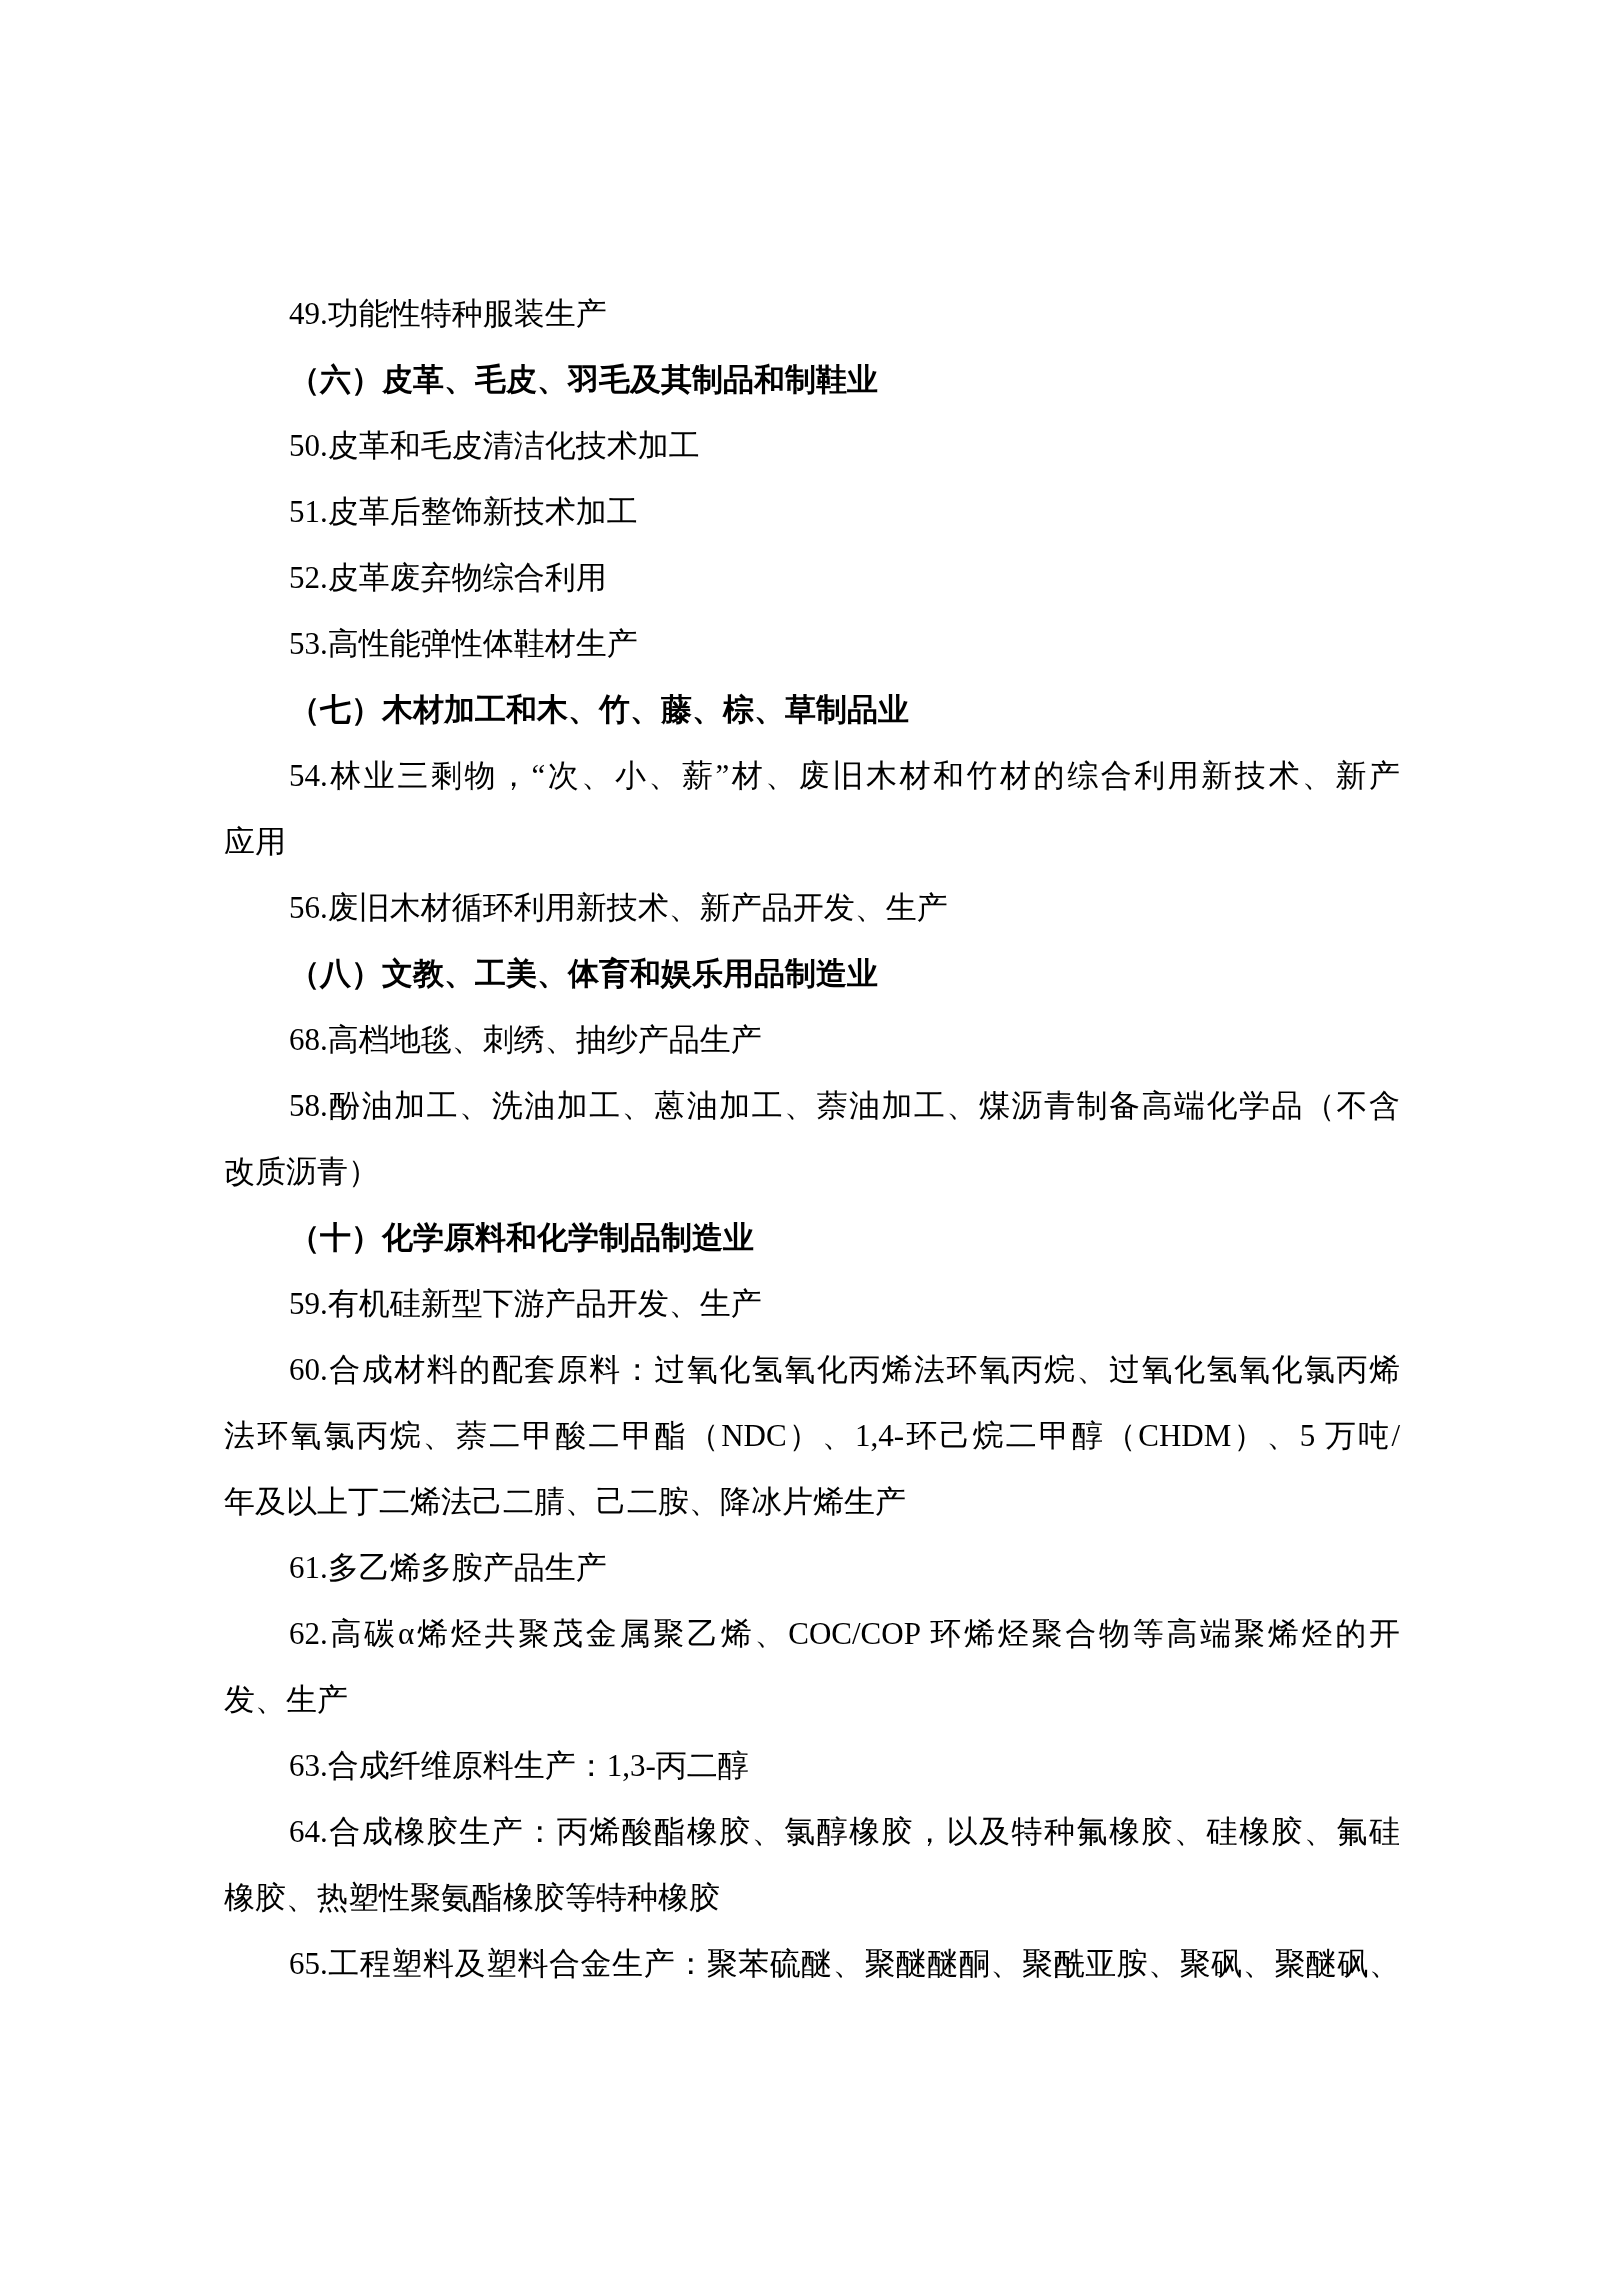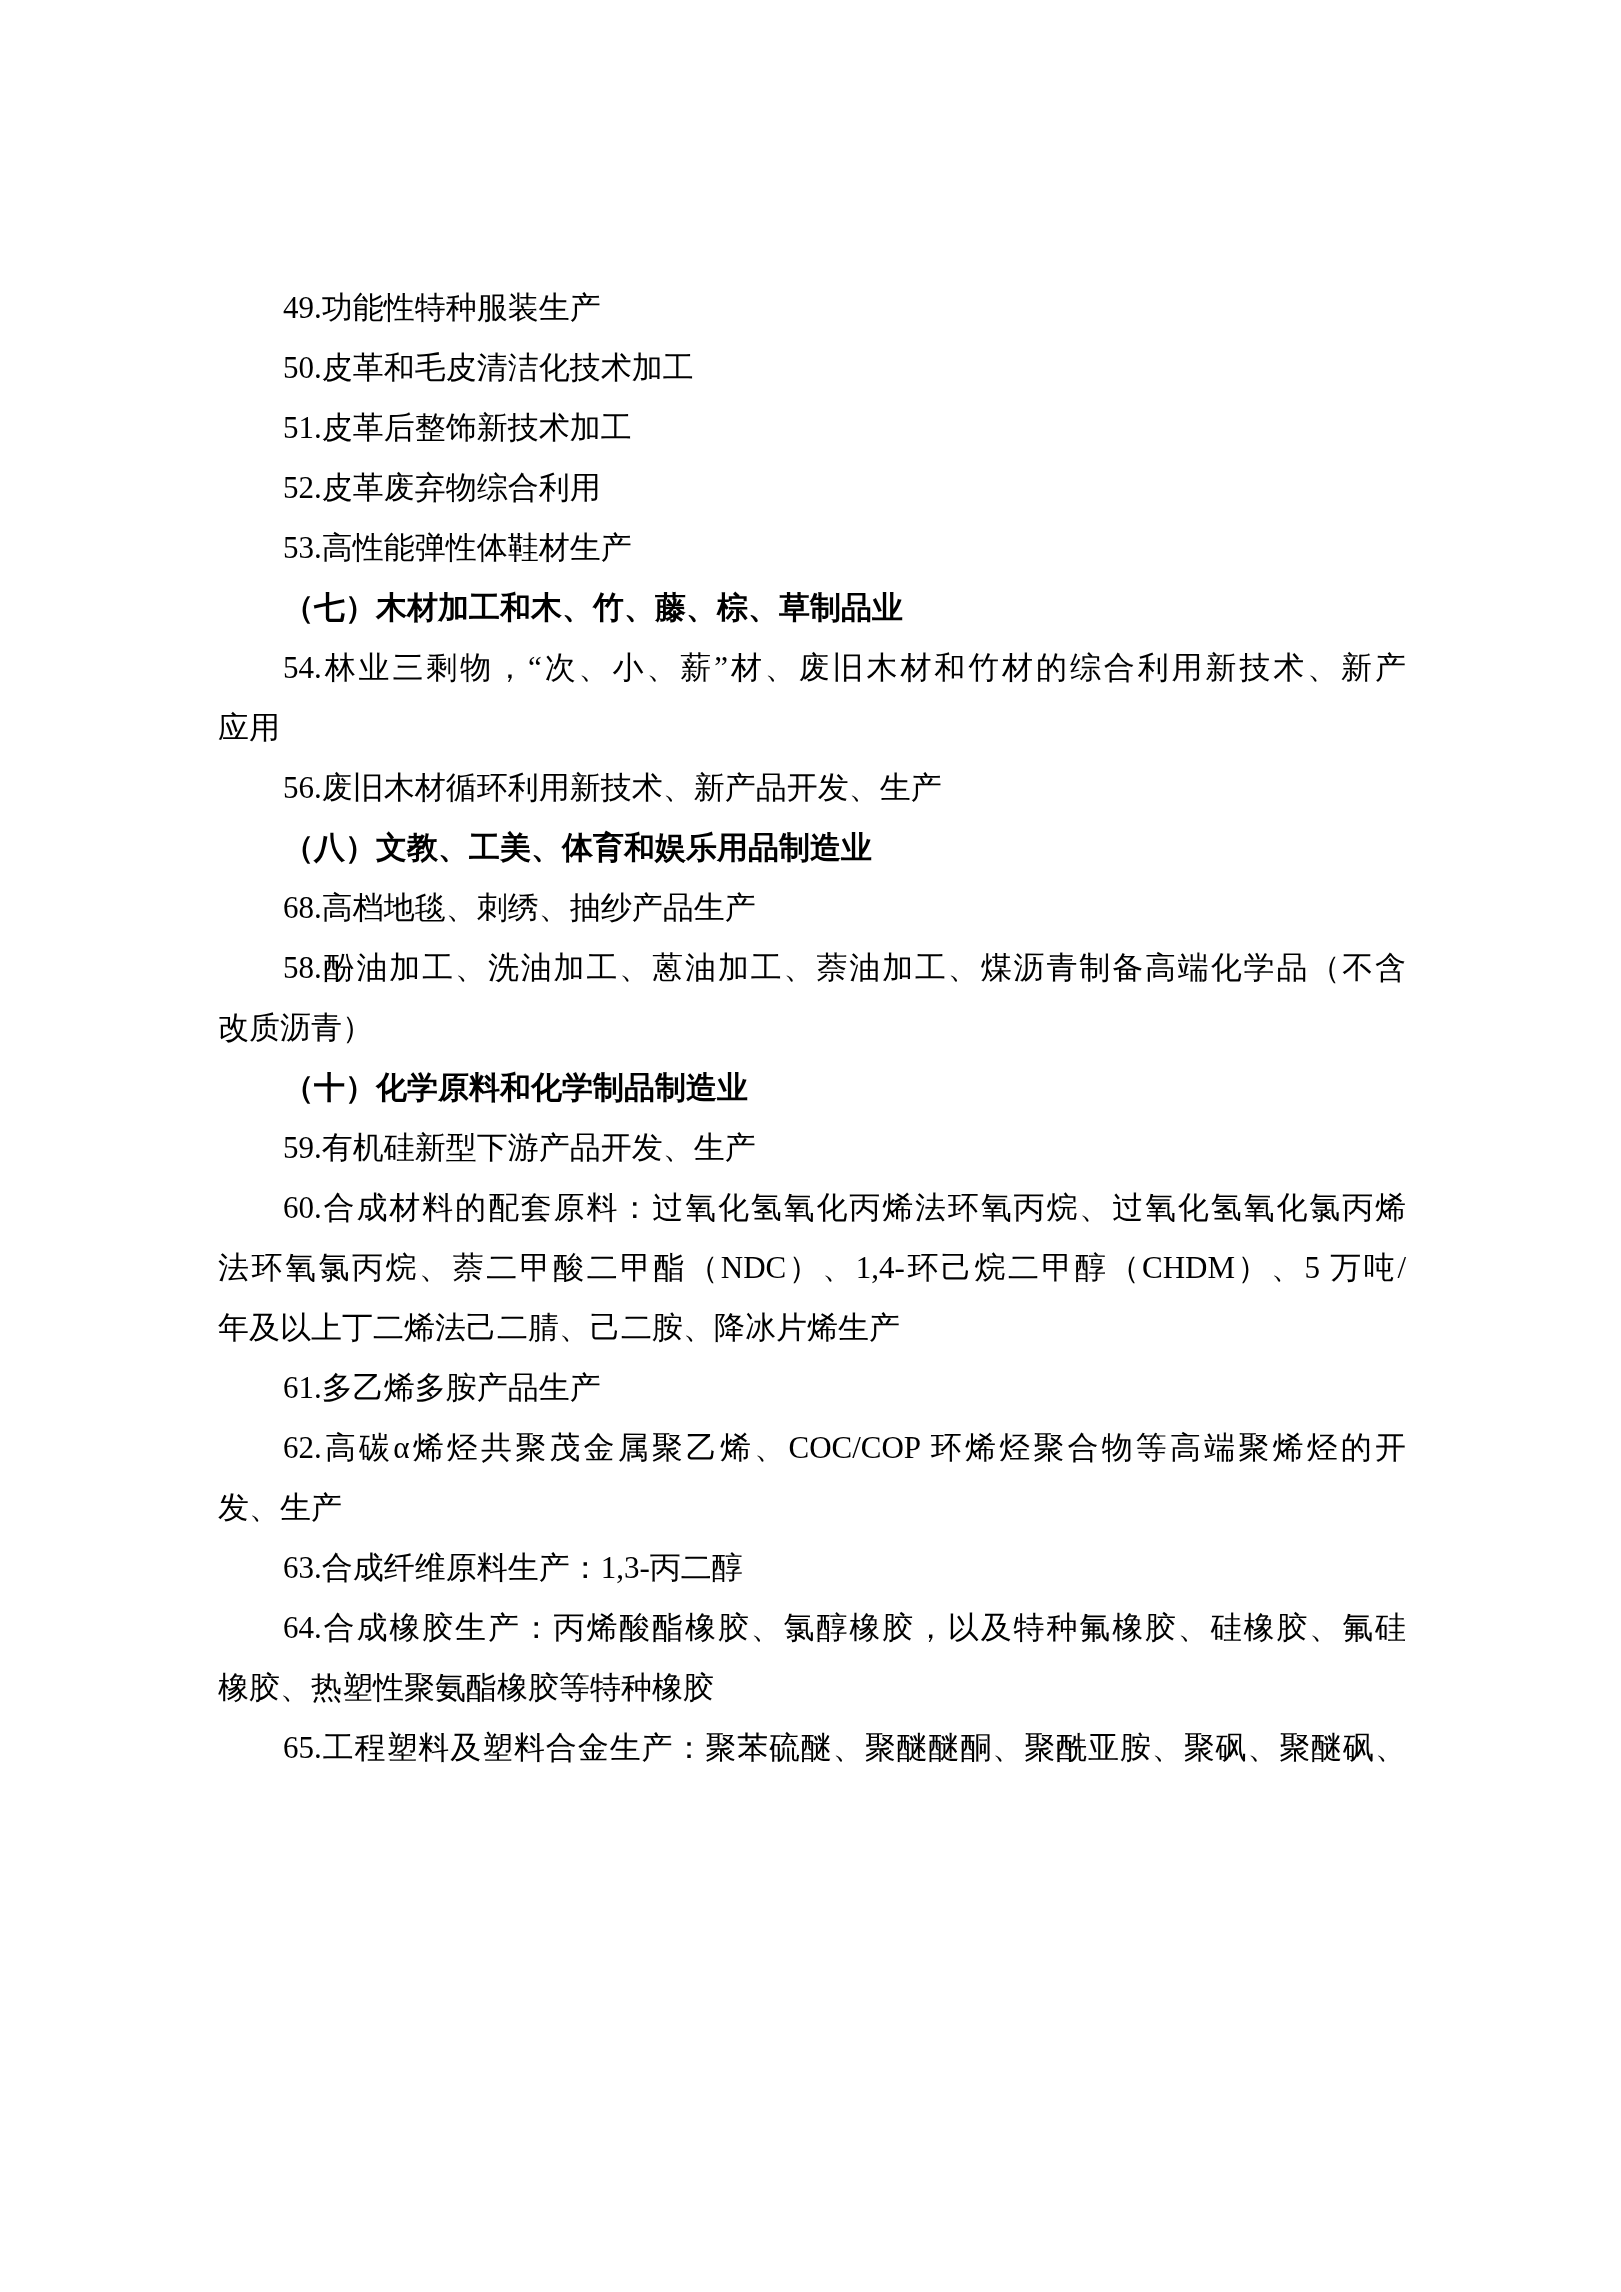--- a/index.html
+++ b/index.html
@@ -12,21 +12,21 @@
     font-family: "Liberation Serif", "DejaVu Serif", serif;
     overflow: hidden;
   }
   .text-block {
     position: absolute;
     left: 218px;
     top: 278px;
     width: 1188px;
   }
   p.line {
-    margin: 0;
+    margin: 6px;
     padding: 0;
     font-size: 31px;
     line-height: 60px;
     text-align: left;
     white-space: normal;
   }
   p.line.indent { text-indent: 65px; }
   p.line.justify {
     text-align: justify;
     text-align-last: justify;
@@ -36,20 +36,21 @@
     font-weight: bold;
     font-family: "Liberation Sans", "DejaVu Sans", sans-serif;
   }
 </style>
 </head>
 <body>
 
 <div class="page">
   <div class="text-block" id="text-block">
       <p class="line indent">49.功能性特种服装生产</p>
+      <p class="line heading indent">（六）皮革、毛皮、羽毛及其制品和制鞋业</p>
       <p class="line indent">50.皮革和毛皮清洁化技术加工</p>
       <p class="line indent">51.皮革后整饰新技术加工</p>
       <p class="line indent">52.皮革废弃物综合利用</p>
       <p class="line indent">53.高性能弹性体鞋材生产</p>
       <p class="line heading indent">（七）木材加工和木、竹、藤、棕、草制品业</p>
       <p class="line indent justify">54.林业三剩物，“次、小、薪”材、废旧木材和竹材的综合利用新技术、新产</p>
       <p class="line">应用</p>
       <p class="line indent">56.废旧木材循环利用新技术、新产品开发、生产</p>
       <p class="line heading indent">（八）文教、工美、体育和娱乐用品制造业</p>
       <p class="line indent">68.高档地毯、刺绣、抽纱产品生产</p>

